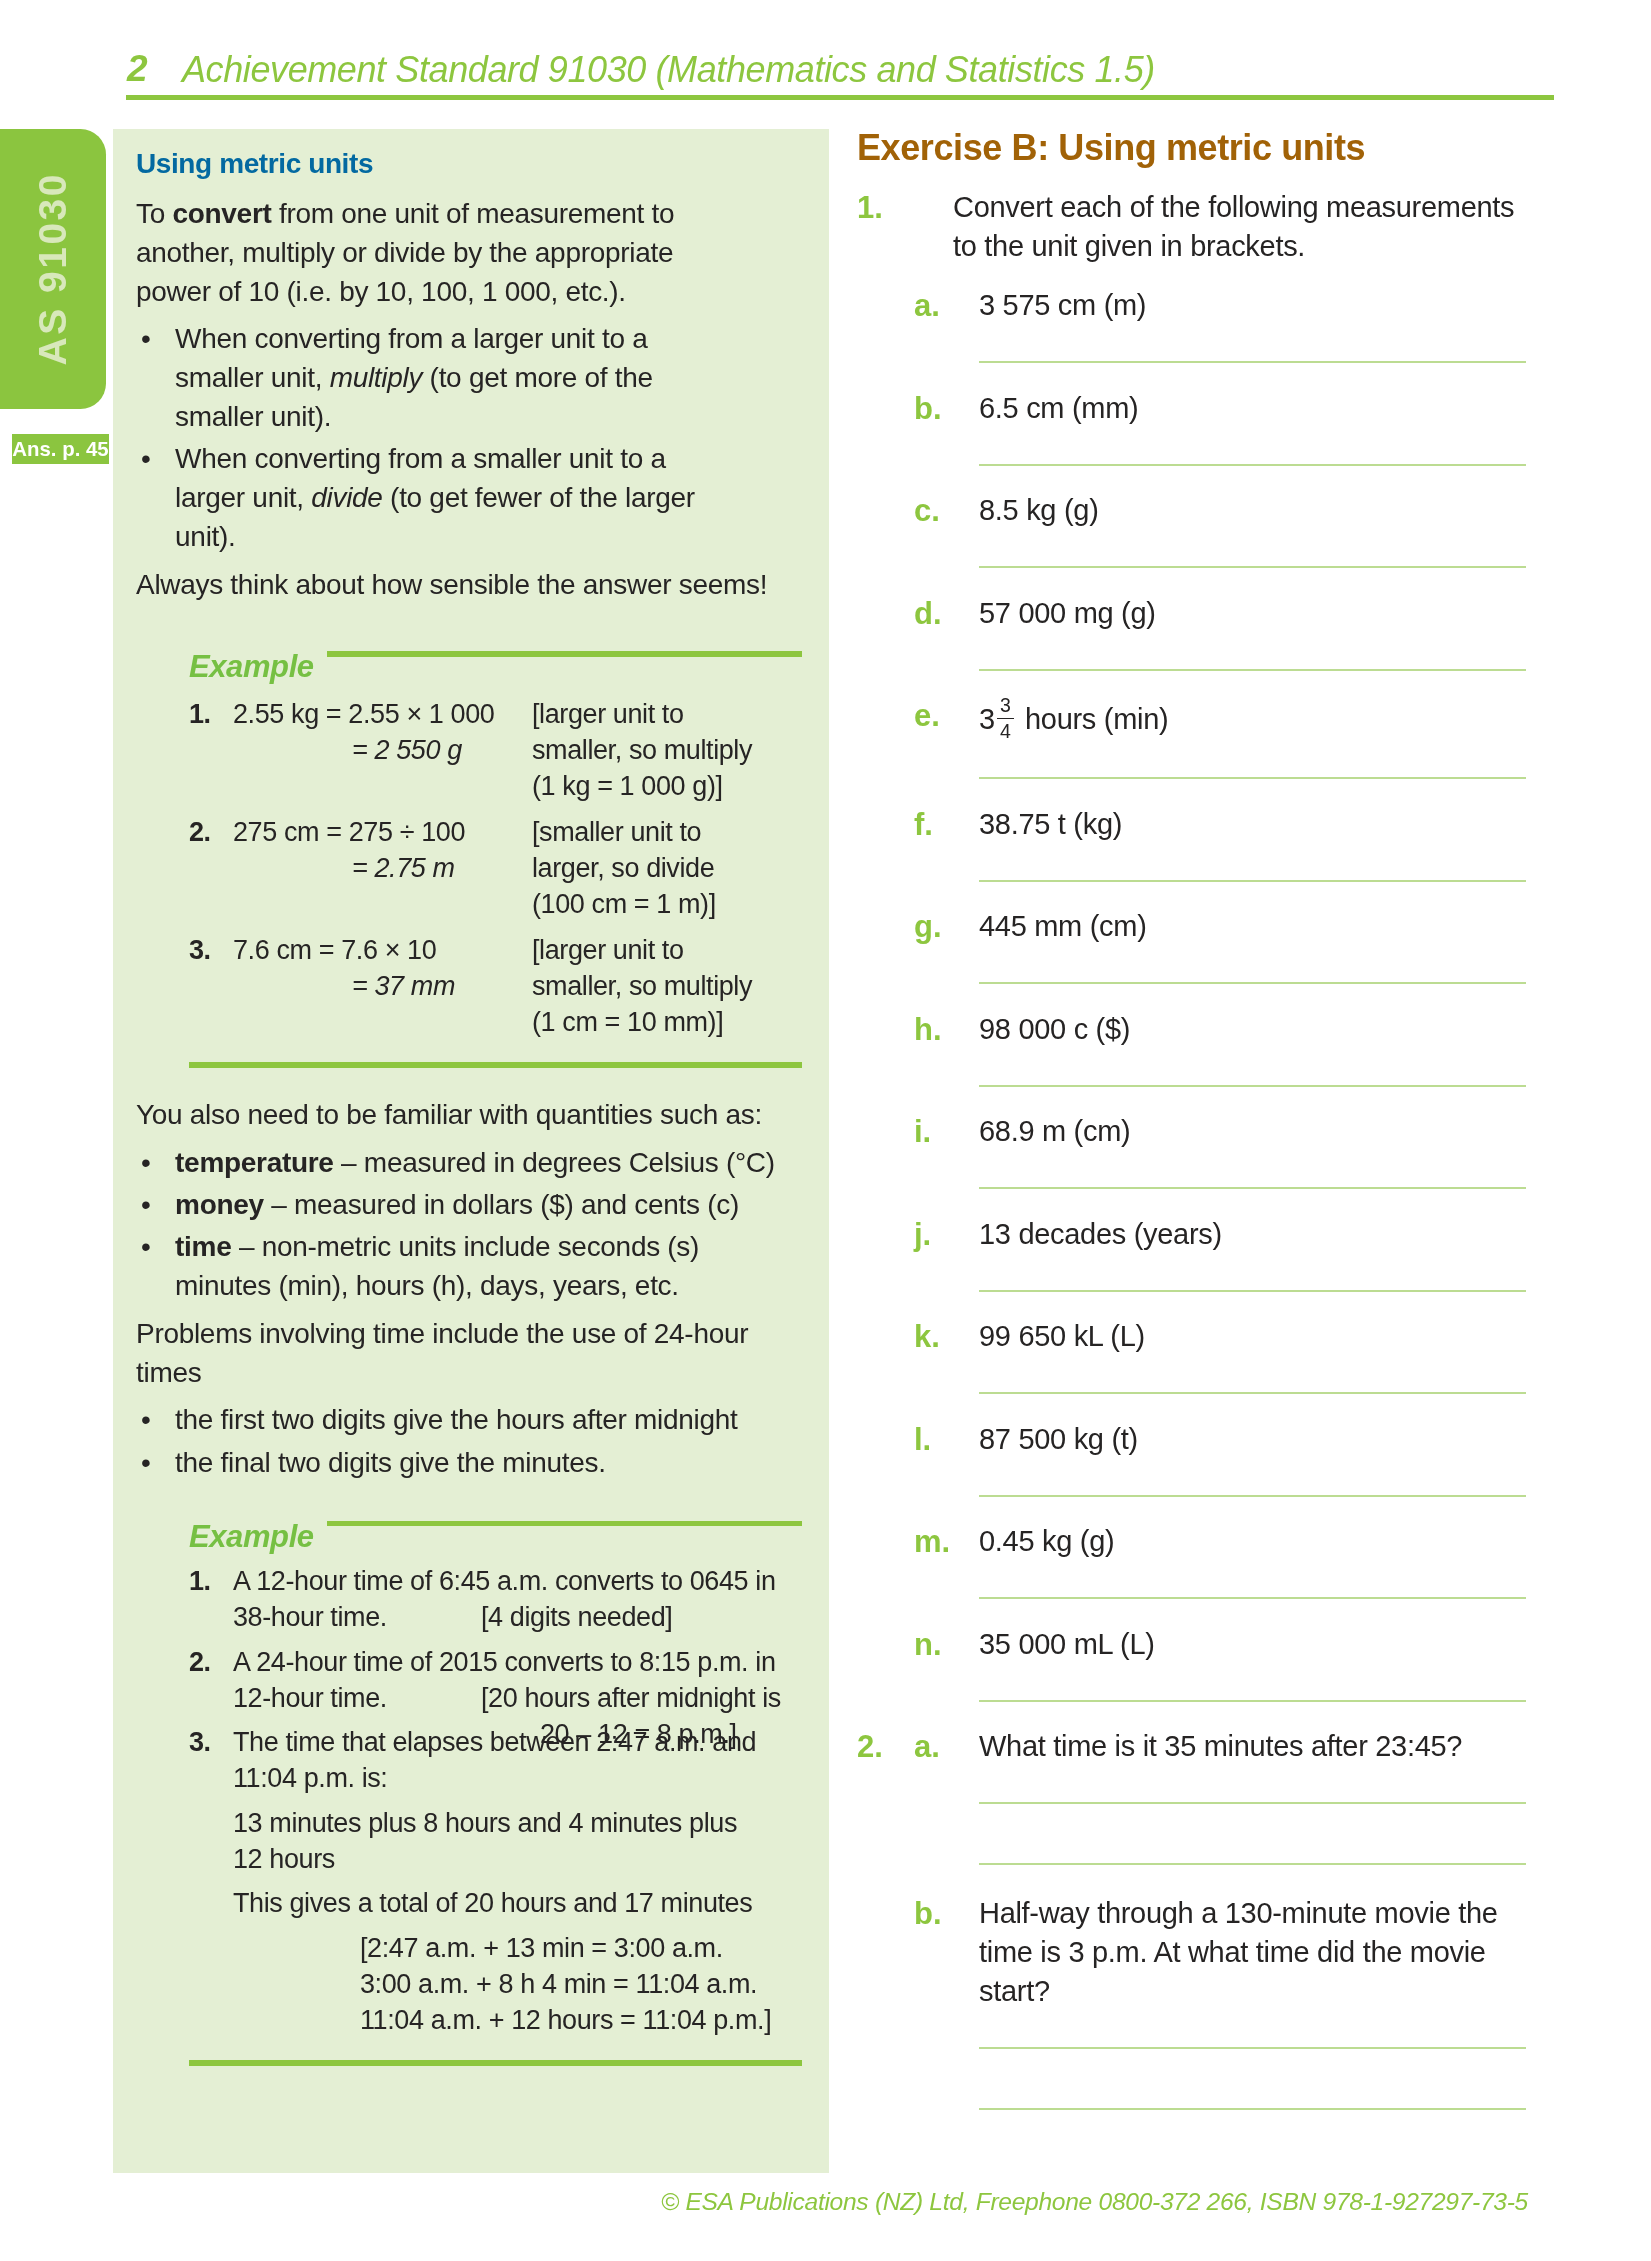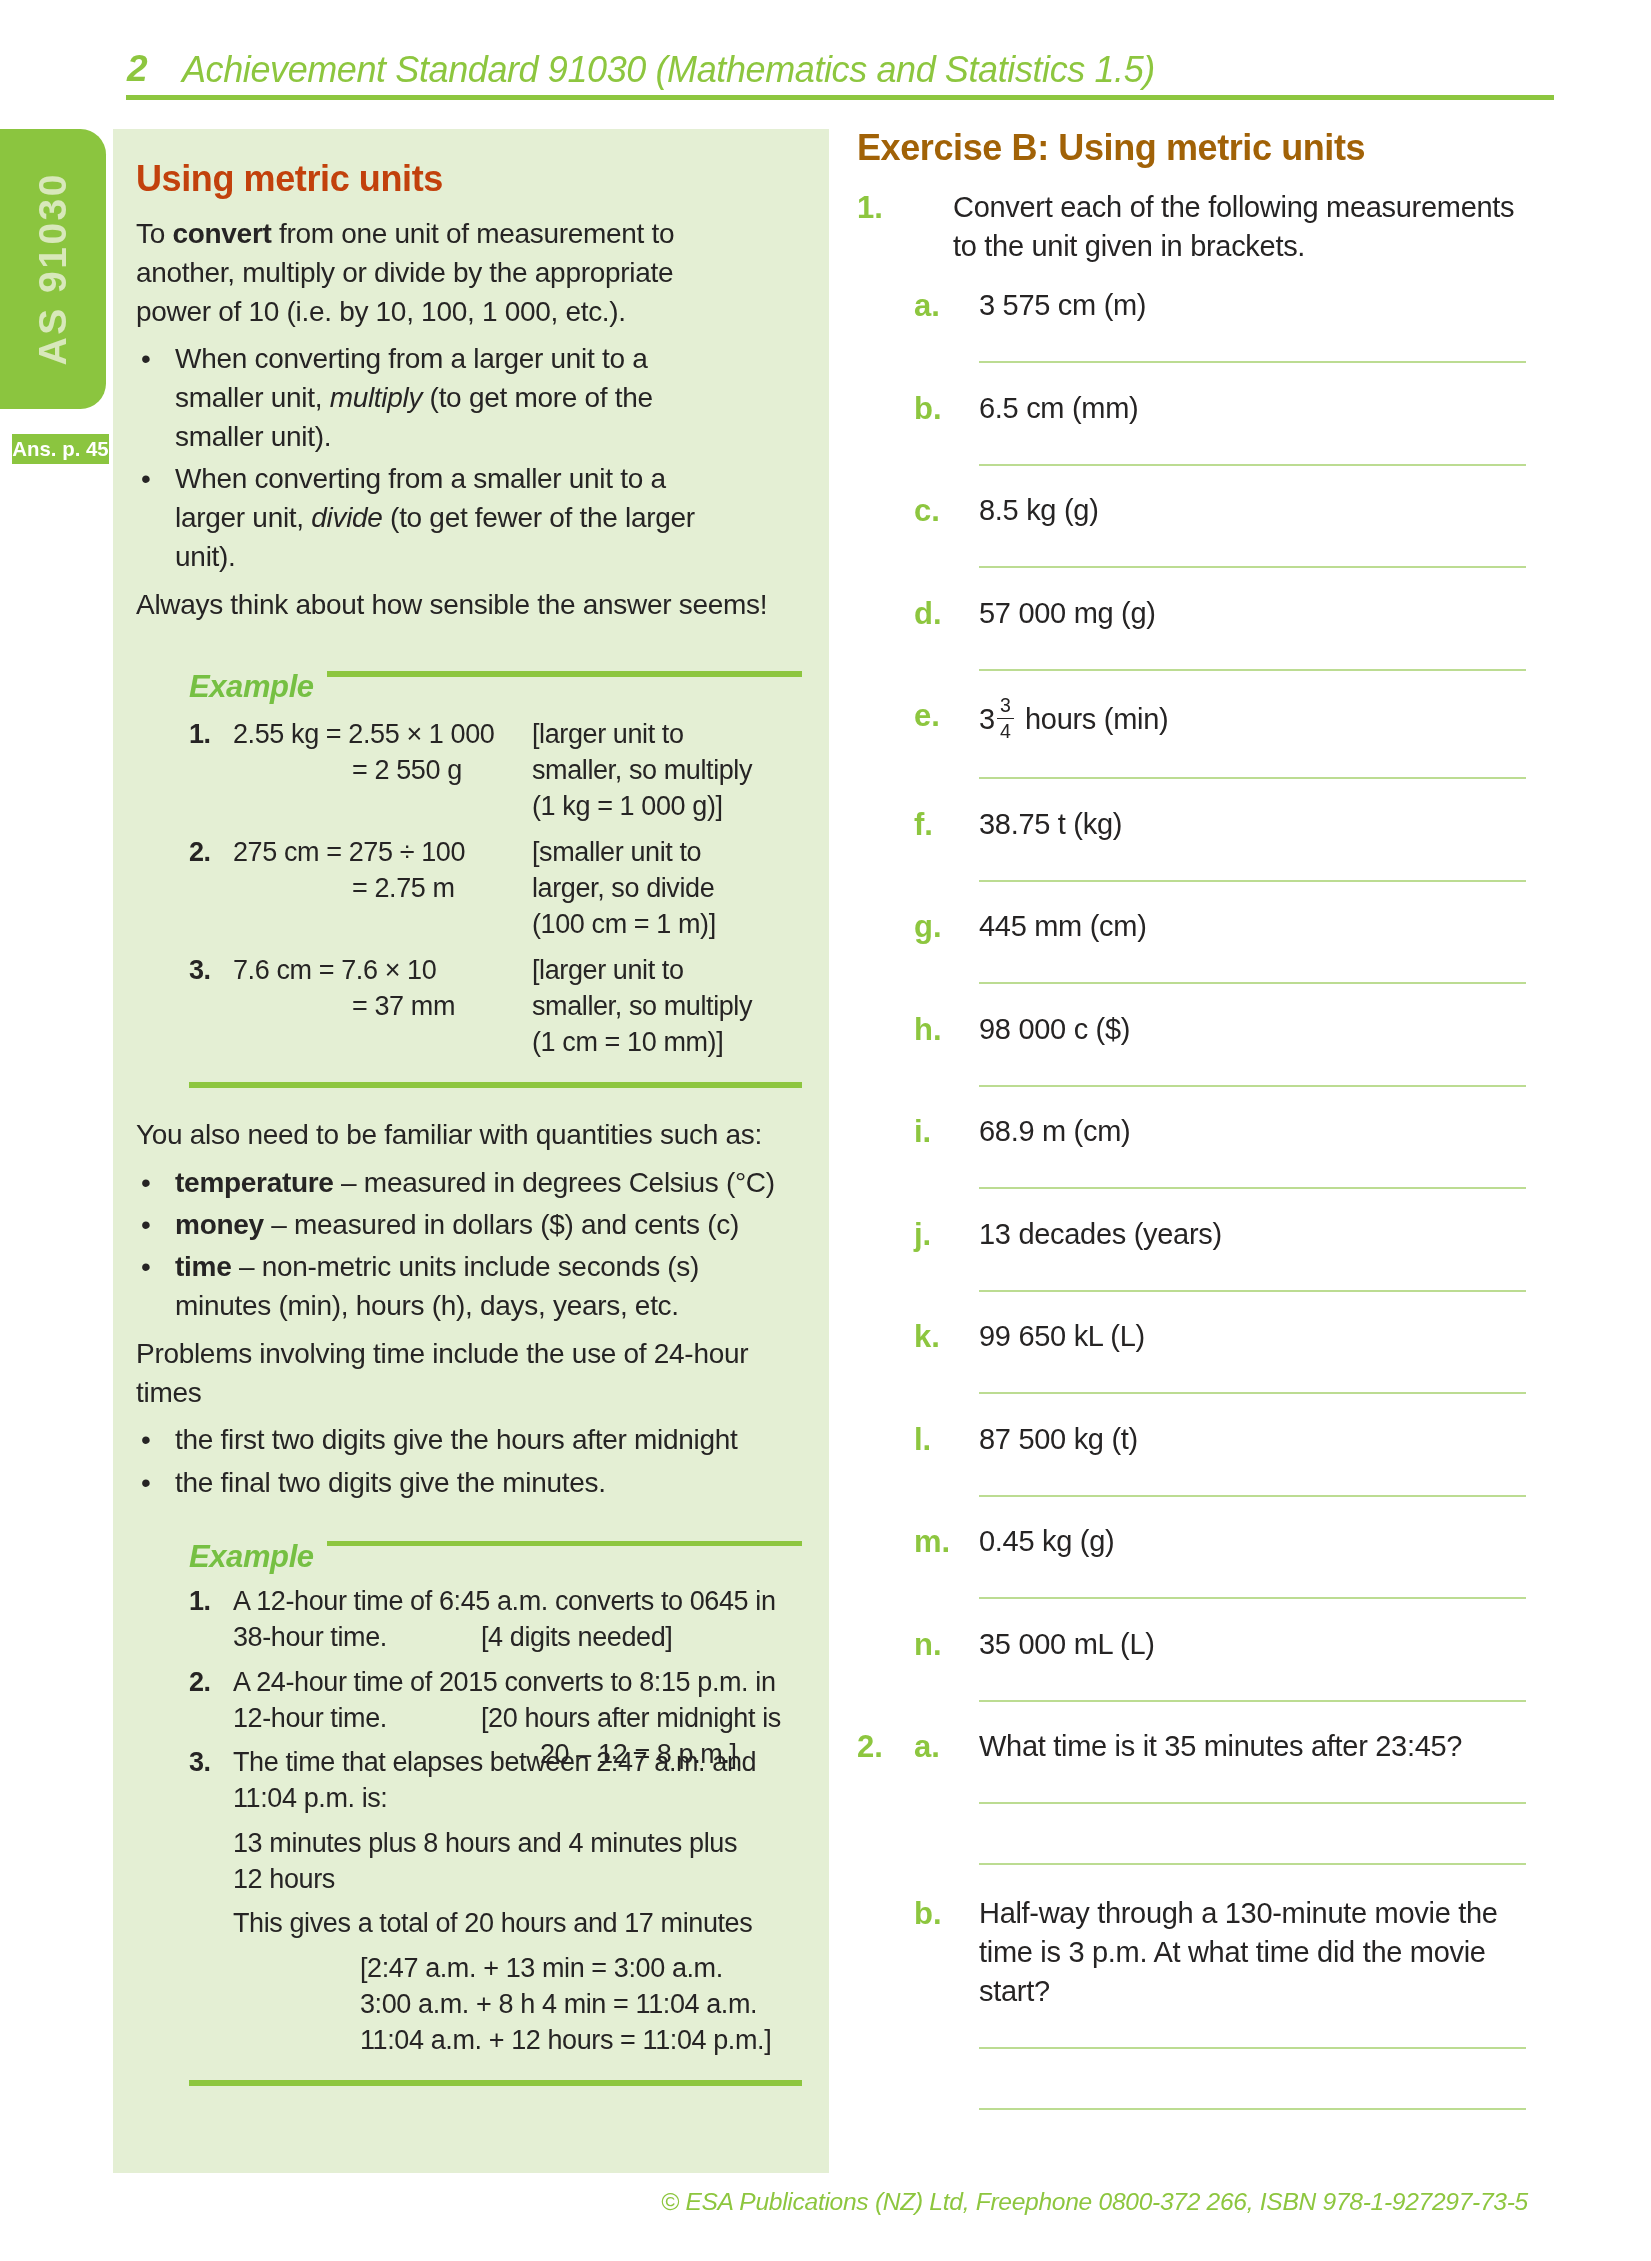--- a/index.html
+++ b/index.html
@@ -18,39 +18,39 @@
   .standard-tab{position:absolute;left:0;top:129px;width:106px;height:280px;background:#8BC53F;
                 border-radius:0 25.5px 25.5px 0;display:flex;align-items:center;justify-content:center;}
   .tab-label{writing-mode:vertical-rl;transform:rotate(180deg);font-size:39px;font-weight:700;
              color:#D8E8BB;letter-spacing:2.5px;}
   .answers-badge{position:absolute;left:12px;top:434px;width:97px;height:30px;background:#8BC53F;
                  color:#ffffff;font-weight:700;font-size:20.4px;line-height:30px;text-align:center;}
 
   
   .theory-panel{position:absolute;left:113px;top:129px;width:716px;height:2044px;background:#E4EFD4;
                 box-sizing:border-box;padding:12px 25.5px 0 23px;overflow:hidden;}
-  .theory-title{margin:17px 0 0 0;font-size:36px;font-weight:700;color:#c2410c;letter-spacing:-0.4px;}
+  .theory-title{margin:7px 0 0 0;font-size:28px;font-weight:700;color:#0369a1;letter-spacing:-0.4px;}
   .line{font-size:28px;line-height:39px;letter-spacing:-0.3px;white-space:nowrap;}
   .theory-intro{margin-top:13.6px;}
   .bullets{margin-top:8.5px;}
   .bullet-item{display:flex;margin-bottom:3.4px;}
   .bullet-item .dot{flex:none;width:34px;padding-left:5.1px;font-size:28px;line-height:39px;}
   .bullet-body{flex:1;}
   .always-note{margin-top:8.5px;}
 
   .example-box{margin:25.5px 0 0 53px;width:613px;}
   .ex2-box{margin-top:17px;}
   .ex-head{display:flex;}
   .ex-title{flex:none;font-size:31px;font-weight:700;font-style:italic;color:#76C043;letter-spacing:-0.4px;margin-top:20px;}
   .ex-head-rule{flex:1;height:5.1px;background:#8DC63F;margin:22px 0 0 13.6px;}
   .ex-row{display:flex;margin-top:10.2px;font-size:27px;line-height:36px;letter-spacing:-0.4px;}
   .ex-num{flex:none;width:44px;font-weight:700;}
   .ex-eq{flex:none;width:299px;}
   .eq-line{white-space:nowrap;}
-  .eq-line.cont{padding-left:119px;}
+  .eq-line.cont{padding-left:119px;font-style:italic;}
   .ex-note{flex:1;}
   .note-line{white-space:nowrap;}
   .ex-bottom-rule{height:6px;background:#8DC63F;margin-top:22px;}
 
   .familiar-intro{margin-top:27px;}
   .time-intro{margin-top:8.5px;}
 
   .ex2-row{display:flex;margin-top:8.5px;font-size:27px;line-height:36px;letter-spacing:-0.4px;}
   .ex2-body{flex:1;}
   .ex2-line{position:relative;white-space:nowrap;}

